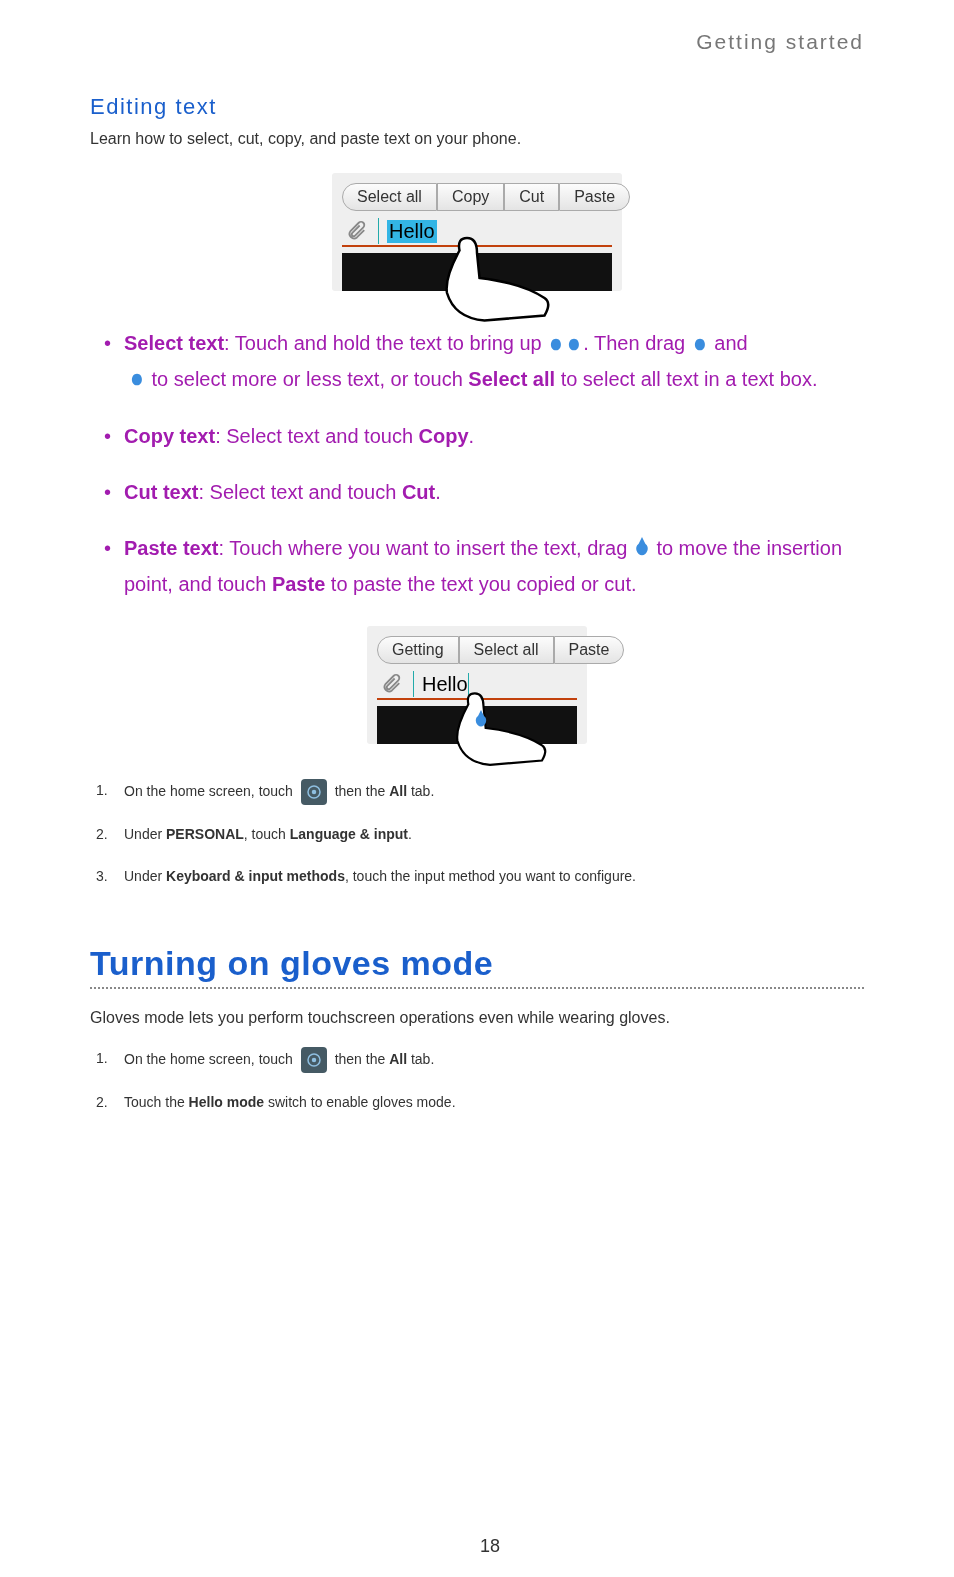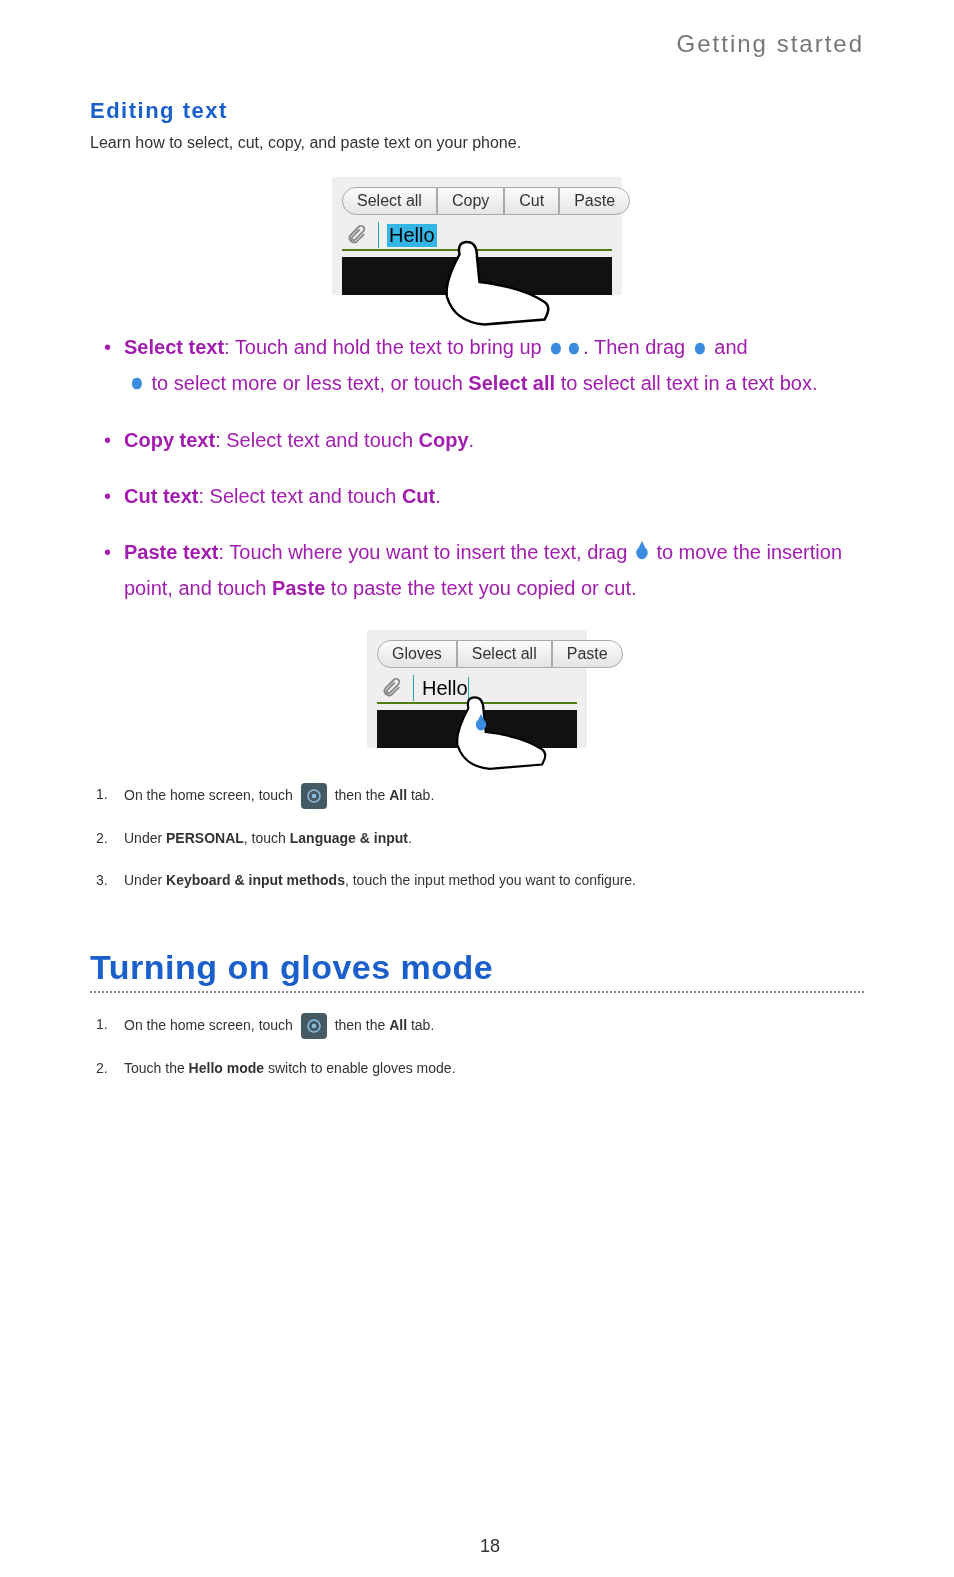--- a/index.html
+++ b/index.html
@@ -13,30 +13,30 @@
     width: 954px;
     min-height: 1577px;
     margin: 0 auto;
     padding: 30px 90px 50px 90px;
     box-sizing: border-box;
     position: relative;
   }
   .running-header {
     text-align: right;
     color: #777;
-    font-size: 24px;
+    font-size: 21px;
     letter-spacing: 2px;
     margin-bottom: 40px;
   }
   h3.sub {
     color: #1a5fcc;
     font-size: 22px;
     letter-spacing: 1.5px;
     margin: 20px 0 10px 0;
-    font-weight: 700;
+    font-weight: 400;
   }
   h2.section {
     color: #1a5fcc;
     font-size: 34px;
     letter-spacing: 0.5px;
     font-weight: 700;
     margin: 55px 0 4px 0;
   }
   .dotted {
     border: none;
@@ -107,21 +107,21 @@
     color: #333;
     padding: 4px 14px;
     white-space: nowrap;
   }
   .pill-btn.first { border-radius: 14px 0 0 14px; }
   .pill-btn.last  { border-radius: 0 14px 14px 0; }
   .input-row {
     display: flex;
     align-items: center;
     margin-top: 6px;
-    border-bottom: 2px solid #4d7c0f;
+    border-bottom: 2px solid #c2410c;
   }
   .attach-icon {
     width: 28px;
     height: 28px;
     display: inline-flex;
     align-items: center;
     justify-content: center;
   }
   .attach-icon svg { stroke: #888; }
   .divider {
@@ -237,21 +237,21 @@
       <span class="handle-icon center"><svg width="18" height="20" viewBox="0 0 20 24">
             <path d="M10 0 L14 8 C20 12 16 22 10 22 C4 22 0 12 6 8 Z"></path>
           </svg></span>
       <span> to move the insertion point, and touch </span><strong>Paste</strong><span> to paste the text you copied or cut.</span>
     </li>
   </ul>
 
   <div class="figure-wrap">
     <div class="figure" style="width:200px;">
       <div class="btn-row">
-        <div class="pill-btn first">Gloves</div>
+        <div class="pill-btn first">Getting</div>
         <div class="pill-btn">Select all</div>
         <div class="pill-btn last">Paste</div>
       </div>
       <div class="input-row">
         <span class="attach-icon">
           <svg width="22" height="22" viewBox="0 0 24 24" fill="none" stroke-width="2">
             <path d="M21 11l-8 8a5 5 0 01-7-7l9-9a3.5 3.5 0 015 5l-9 9a2 2 0 01-3-3l8-8"></path>
           </svg>
         </span>
         <span class="divider"></span>
@@ -283,20 +283,21 @@
     <li>
       <span>Under </span><strong>PERSONAL</strong><span>, touch </span><strong>Language &amp; input</strong><span>.</span>
     </li>
     <li>
       <span>Under </span><strong>Keyboard &amp; input methods</strong><span>, touch the input method you want to configure.</span>
     </li>
   </ol>
 
   <h2 class="section">Turning on gloves mode</h2>
   <hr class="dotted">
+  <p class="body">Gloves mode lets you perform touchscreen operations even while wearing gloves.</p>
   <ol>
     <li>
       <span>On the home screen, touch </span>
       <span class="settings-icon">
         <svg viewBox="0 0 24 24">
             <circle cx="12" cy="12" r="8" fill="none" stroke="#8fbfe0" stroke-width="2"></circle>
             <circle cx="12" cy="12" r="3" fill="#8fbfe0"></circle>
           </svg>
       </span>
       <span> then the </span><strong>All</strong><span> tab.</span>

